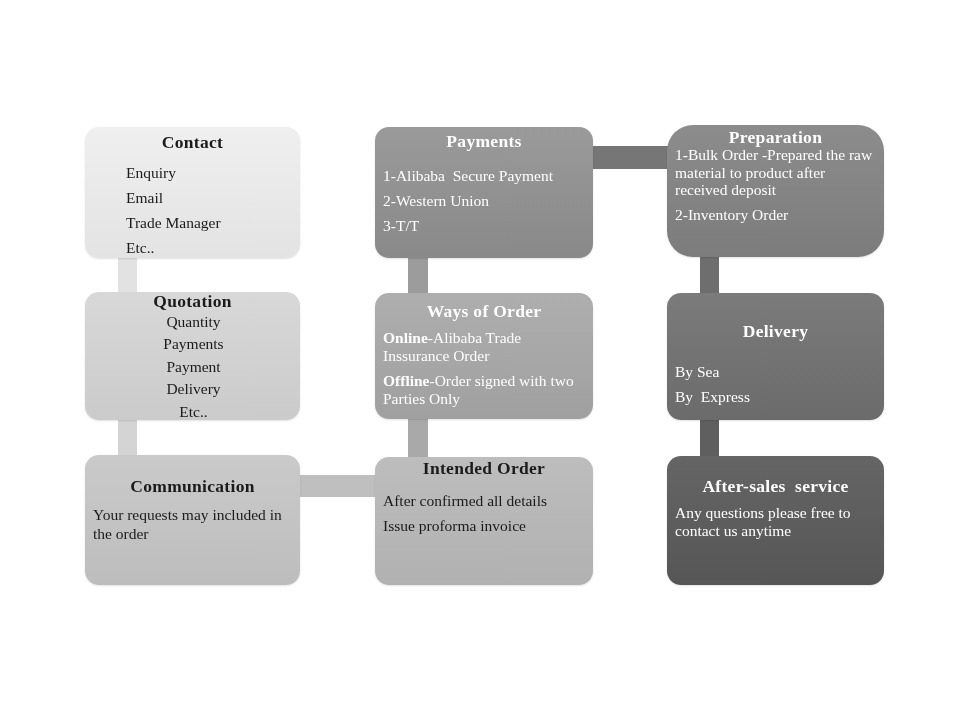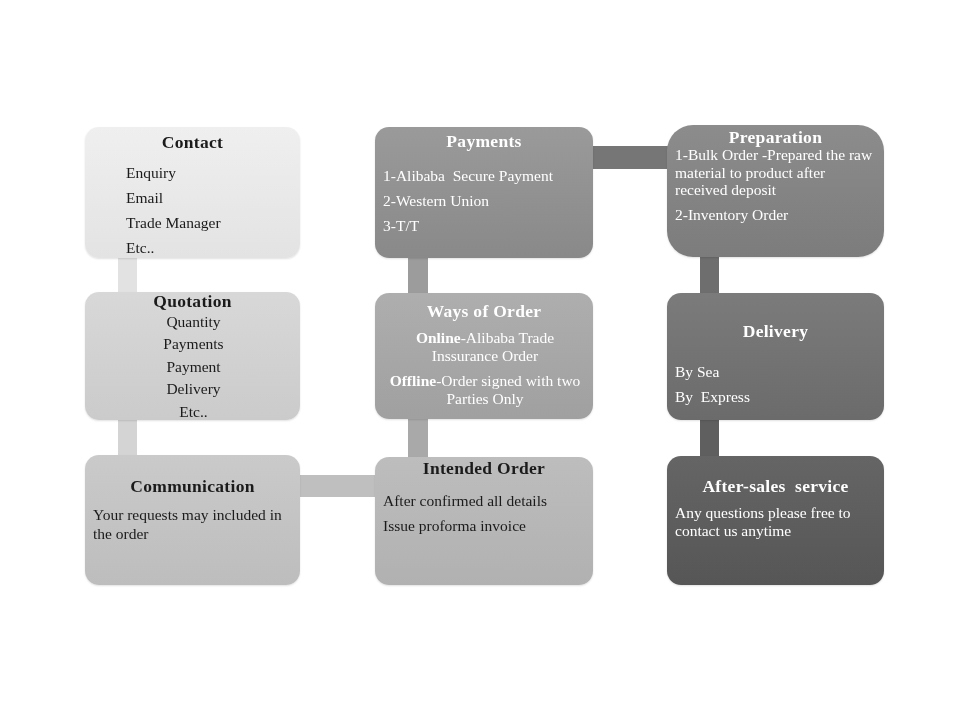--- a/index.html
+++ b/index.html
@@ -52,21 +52,21 @@
   .b-quotation .item      { line-height:22.4px; }
 
   .b-communication .title { margin-top:22px; }
   .b-communication .body-text { margin-top:10px; line-height:19px; }
 
   .b-payments .title      { margin-top:5px; }
   .b-payments .items      { margin-top:13px; }
   .b-payments .item       { line-height:25px; }
 
   .b-ways .title          { margin-top:9px; }
-  .b-ways .items          { margin-top:9px;text-align:center; }
+  .b-ways .items          { margin-top:9px; }
   .b-ways .item           { line-height:17.5px; margin-bottom:8px; }
 
   .b-intended .title      { margin-top:2px; }
   .b-intended .items      { margin-top:11px; }
   .b-intended .item       { line-height:25px; }
 
   .b-preparation .title   { margin-top:3px; }
   .b-preparation .items   { margin-top:0; }
   .b-preparation .item    { line-height:17.5px; margin-bottom:7px; }
 

